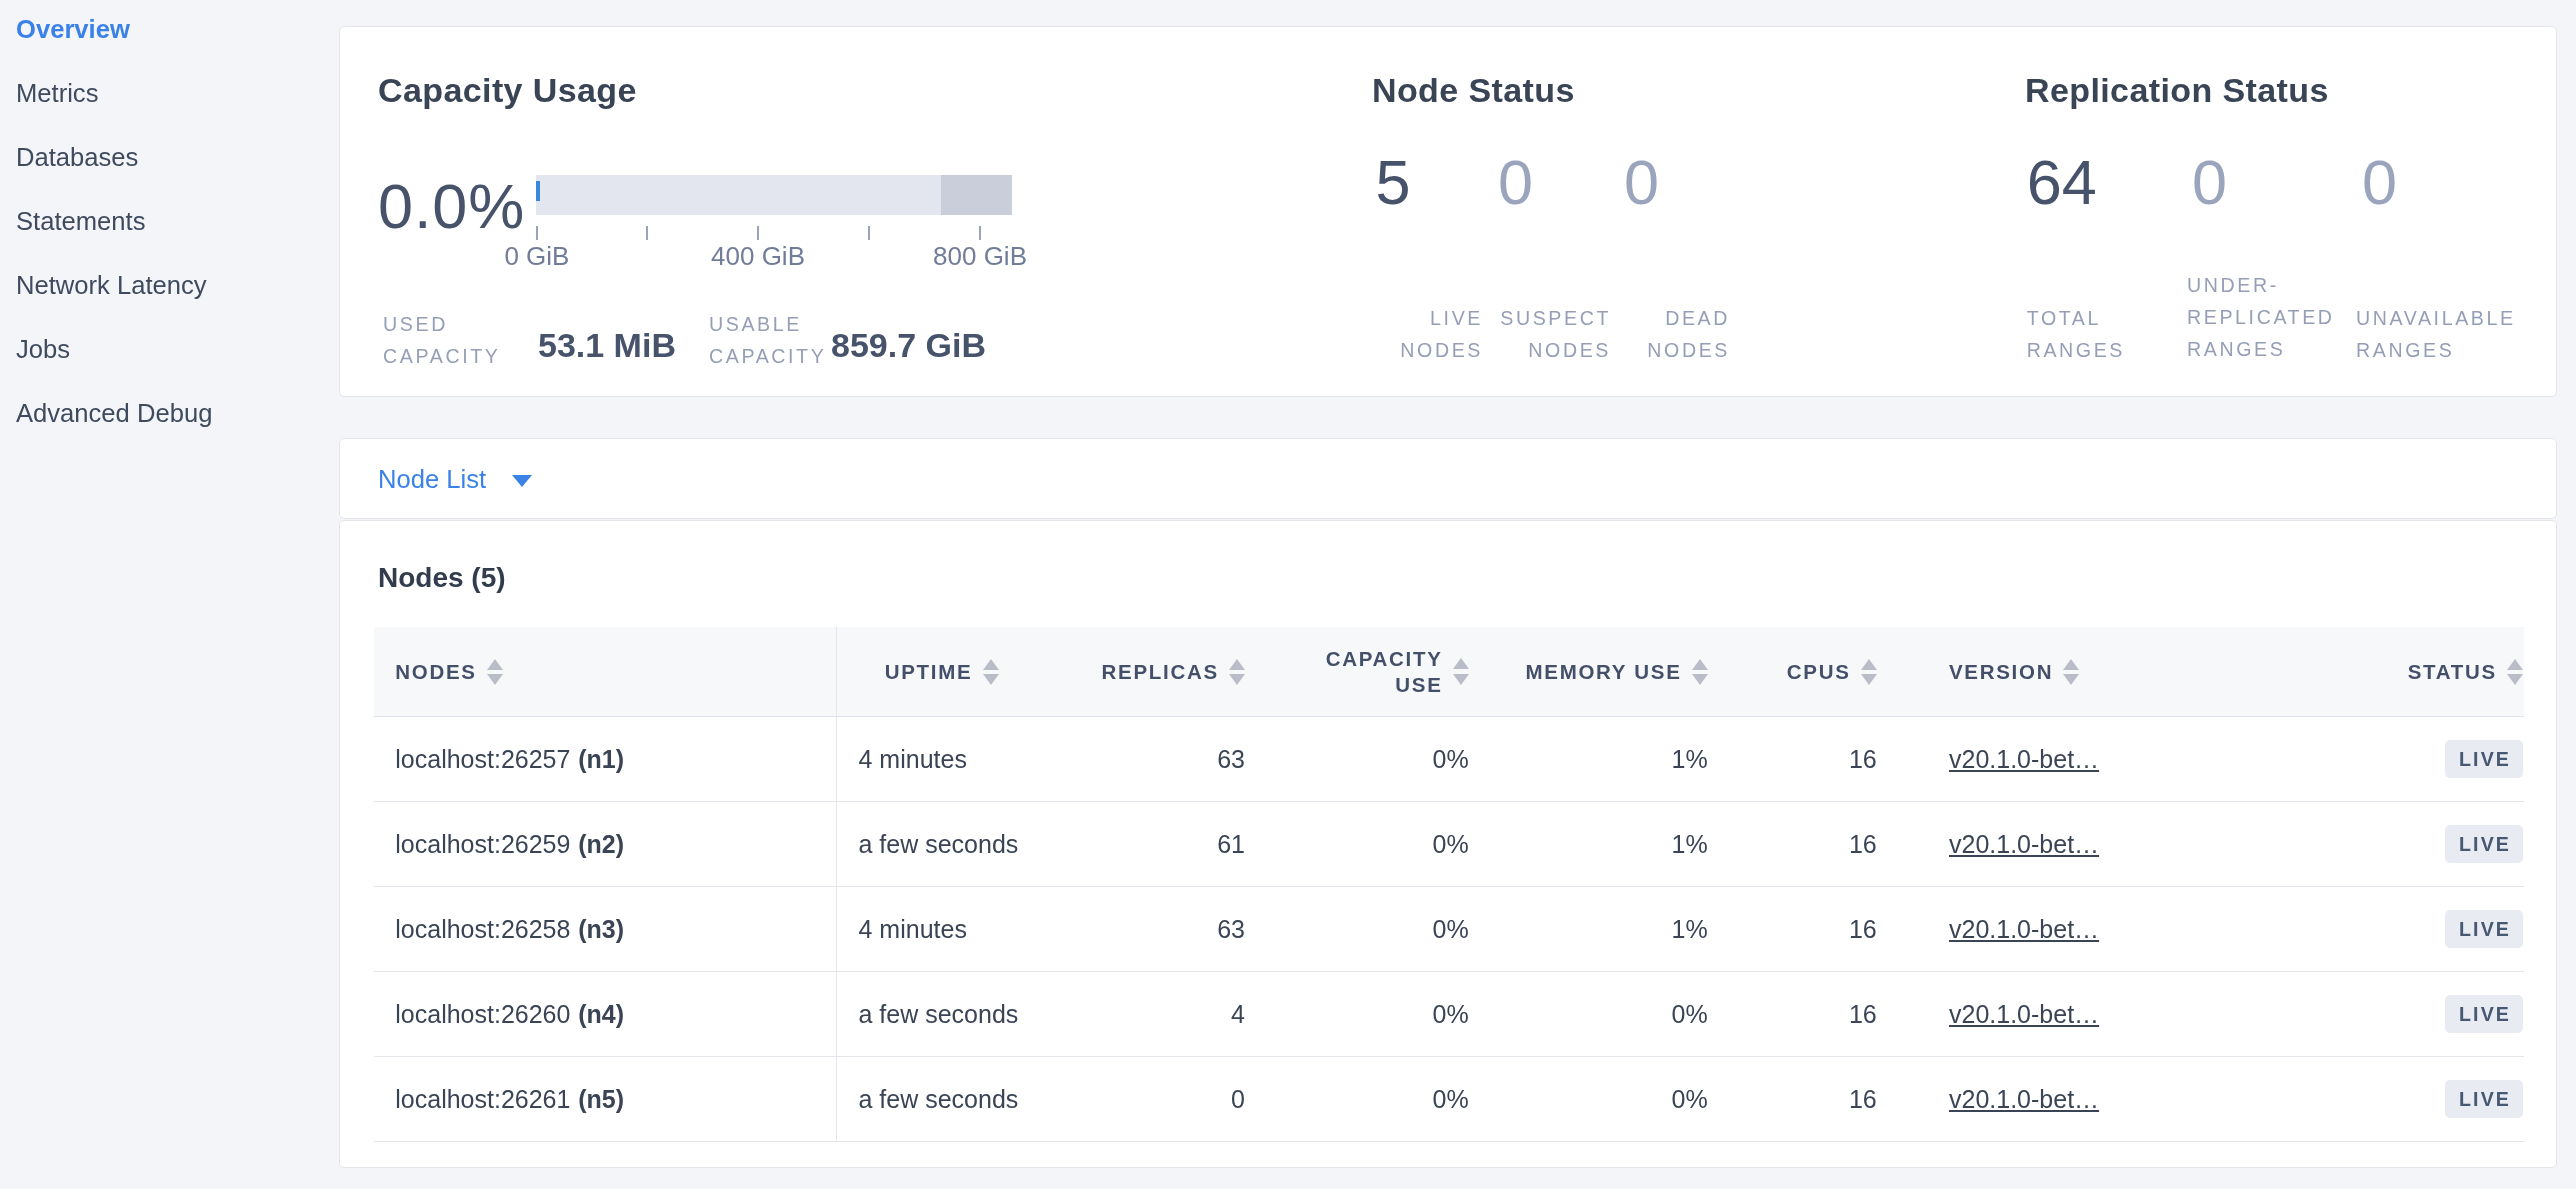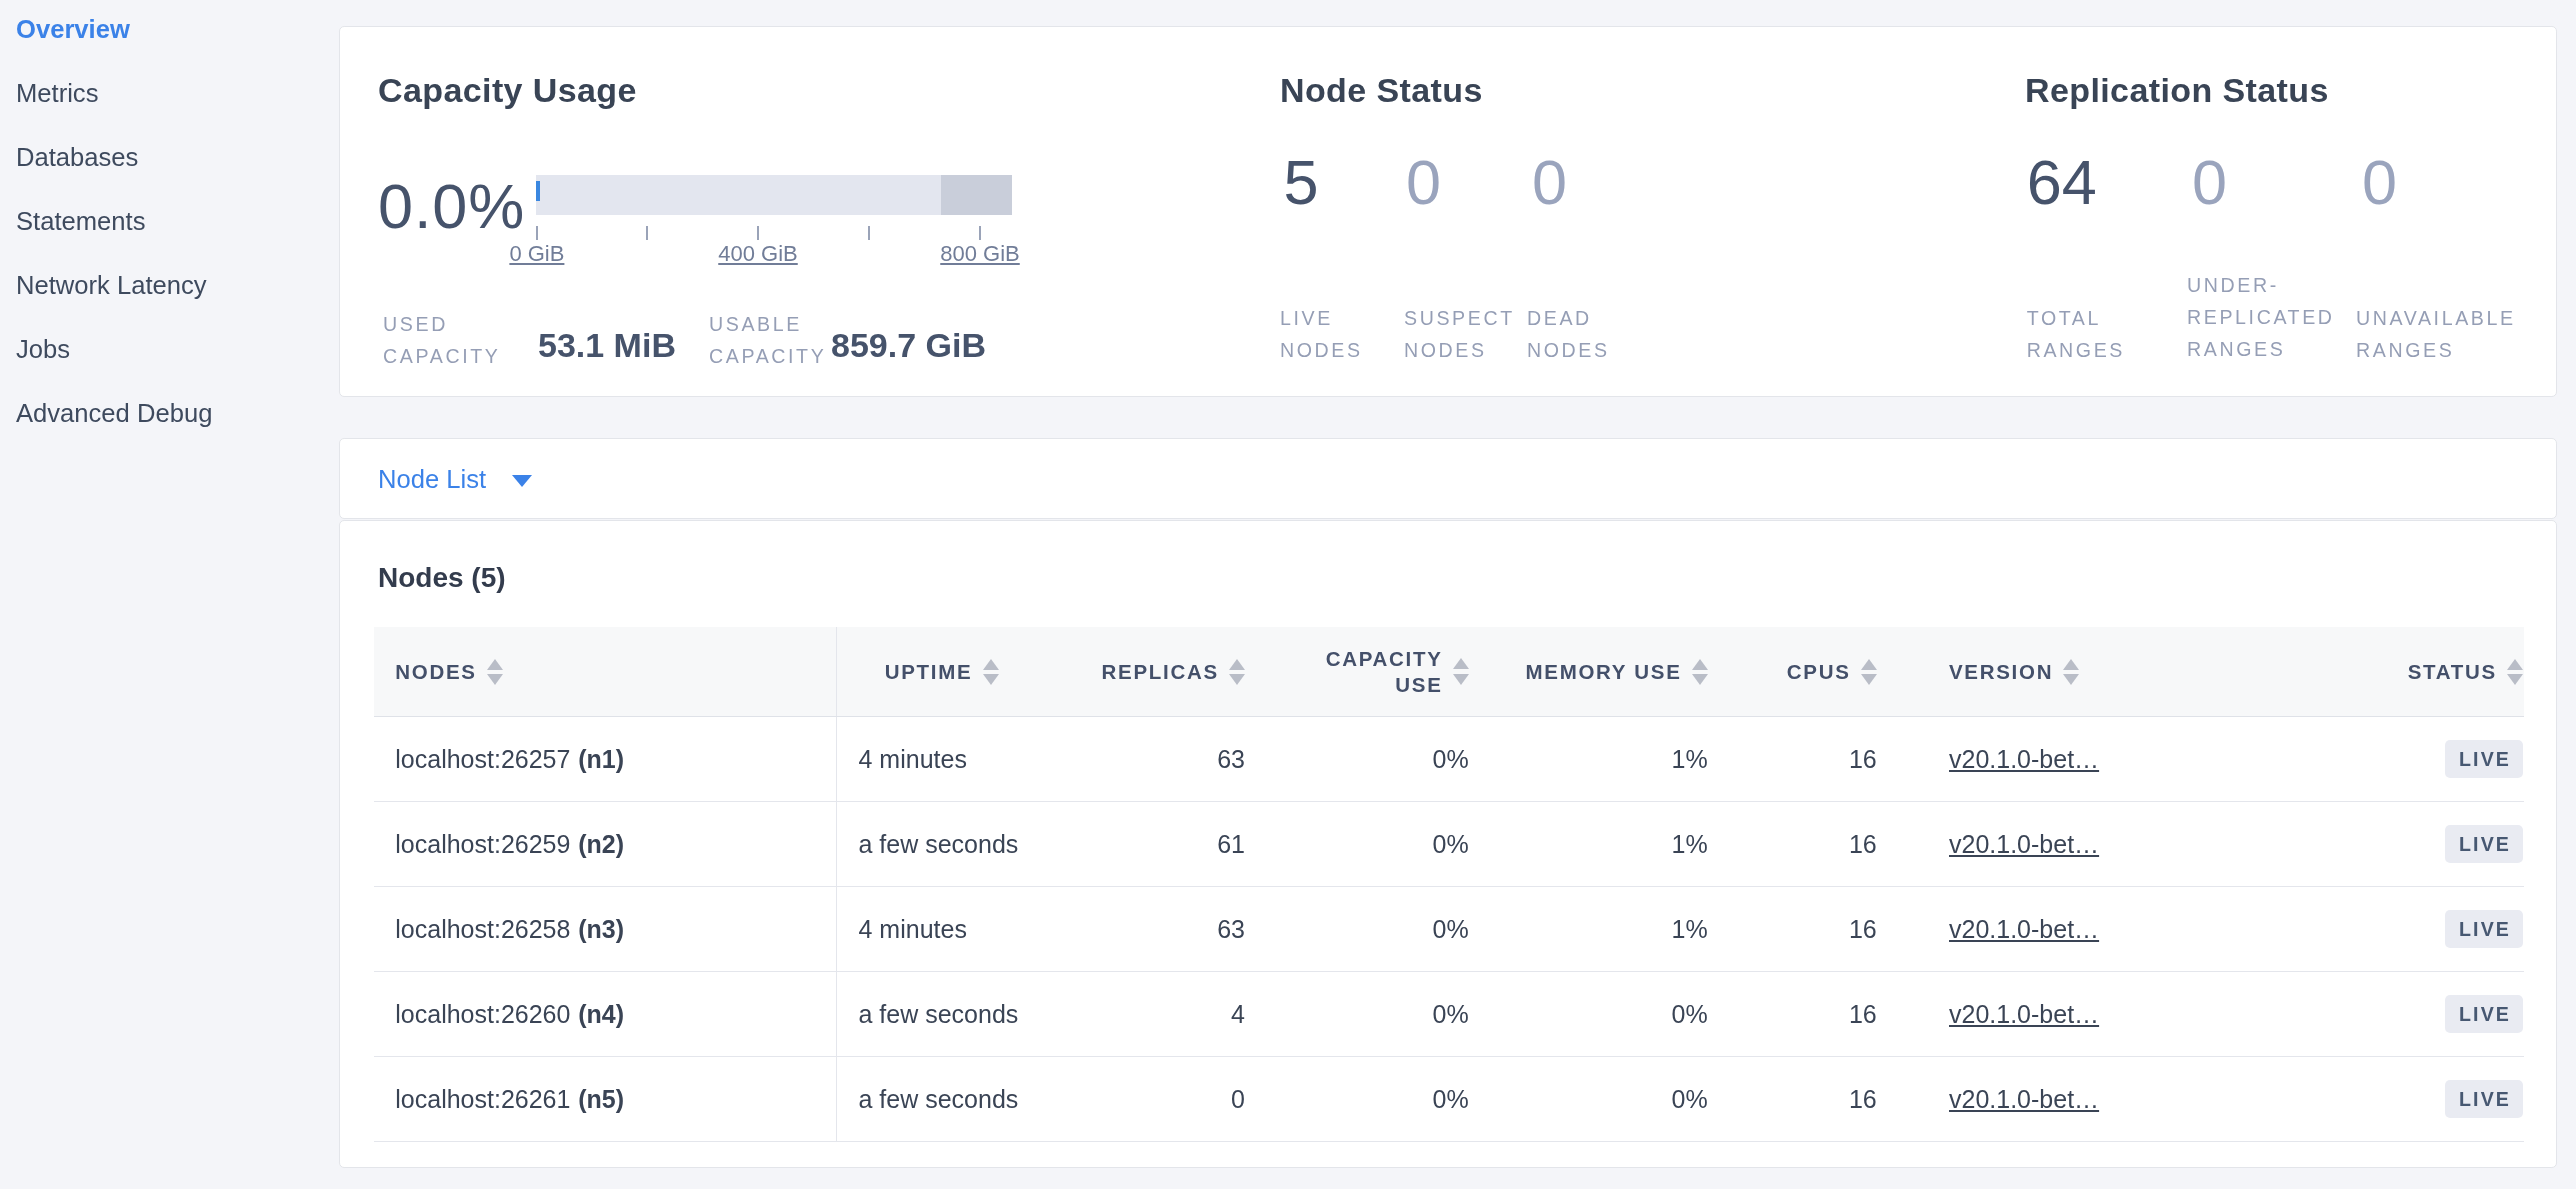--- a/index.html
+++ b/index.html
@@ -25,21 +25,21 @@
     position:absolute;background:#ffffff;
     border:0.9px solid #e3e5ea;border-radius:5.1px;box-sizing:border-box;
   }
   .card-summary{left:339px;top:25.6px;width:2218px;height:371px;}
   .card-selector{left:339px;top:438px;width:2218px;height:81px;}
   .card-table{left:339px;top:520px;width:2218px;height:648px;}
 
   
   .sec{position:absolute;top:0;height:371px;}
   .sec-capacity{left:38px;width:964px;}
-  .sec-nodestatus{left:940px;width:648px;}
+  .sec-nodestatus{left:1032px;width:648px;text-align:right;}
   .sec-replication{left:1685px;width:529px;}
 
   .sec-title{
     position:absolute;top:44px;left:0;
     font-size:34px;font-weight:700;color:#394455;letter-spacing:0.4px;white-space:nowrap;
   }
   .big-pct{
     position:absolute;top:143px;left:0;
     font-size:63px;font-weight:500;color:#46536b;letter-spacing:0.9px;
   }
@@ -60,21 +60,21 @@
 
   
   .bargroup{position:absolute;left:158px;top:148px;width:476px;height:119px;}
   .bar{position:absolute;left:0;top:0;width:476px;height:40px;display:flex;}
   .bar-light{width:85%;height:100%;background:#e3e6ef;}
   .bar-dark{width:15%;height:100%;background:#c9ceda;}
   .bar-used{position:absolute;left:0;top:6.8px;width:4.3px;height:19.6px;background:#3a87e0;}
   .tick{position:absolute;top:51px;width:1.7px;height:14.5px;background:#9aa3b8;}
   .axis-label{
     position:absolute;top:66px;transform:translateX(-50%);
-    font-size:22px;color:#717d98;white-space:nowrap;text-decoration:underline;
+    font-size:26px;color:#717d98;white-space:nowrap;
   }
 
   
   .selector-inner{
     position:absolute;left:38px;top:0;height:81px;
     display:flex;align-items:center;cursor:pointer;
   }
   .selector-label{font-size:25.6px;color:#3b82e8;font-weight:400;}
   .caret-down{
     width:0;height:0;margin-left:25.6px;margin-top:3.4px;

